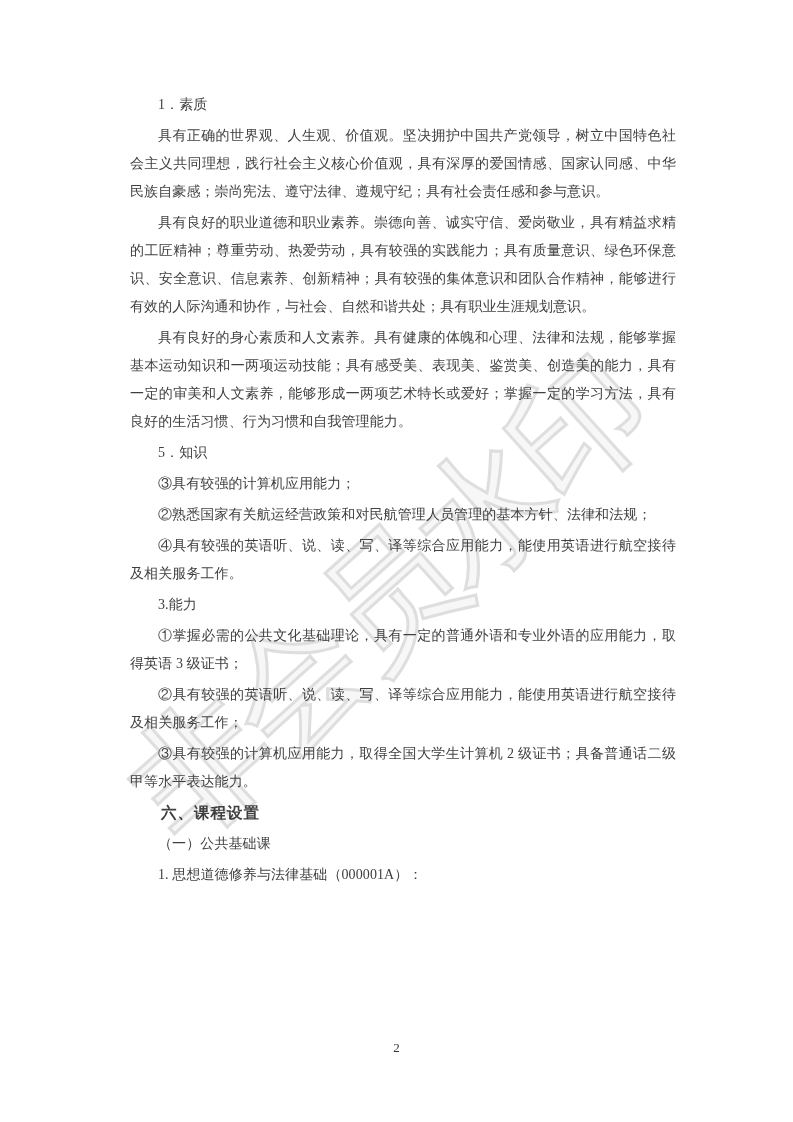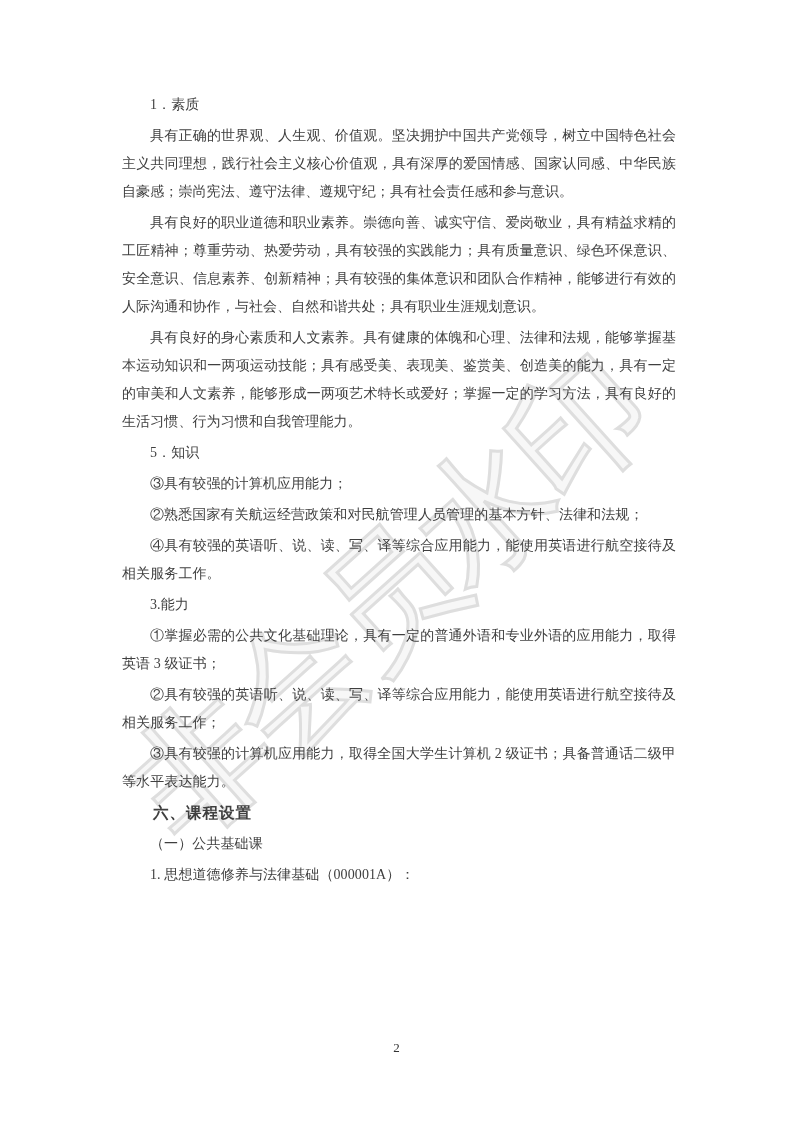--- a/index.html
+++ b/index.html
@@ -31,21 +31,21 @@
     user-select:none;
     font-family:"Liberation Serif","DejaVu Serif",serif;
   }
   .content{
     position:absolute;
     left:118px;top:91px;
     width:558px;
     z-index:1;
   }
   .content p{
-    margin:3px 0 0 4px;
+    margin:3px 0 0 12px;
     font-size:14px;
     line-height:28px;
     text-align:justify;
     text-justify:inter-ideograph;
     text-indent:2em;
     letter-spacing:0.1px;
   }
   .content p:first-child{margin-top:0;}
   .content p.heading{
     font-family:"Liberation Sans","DejaVu Sans",sans-serif;

